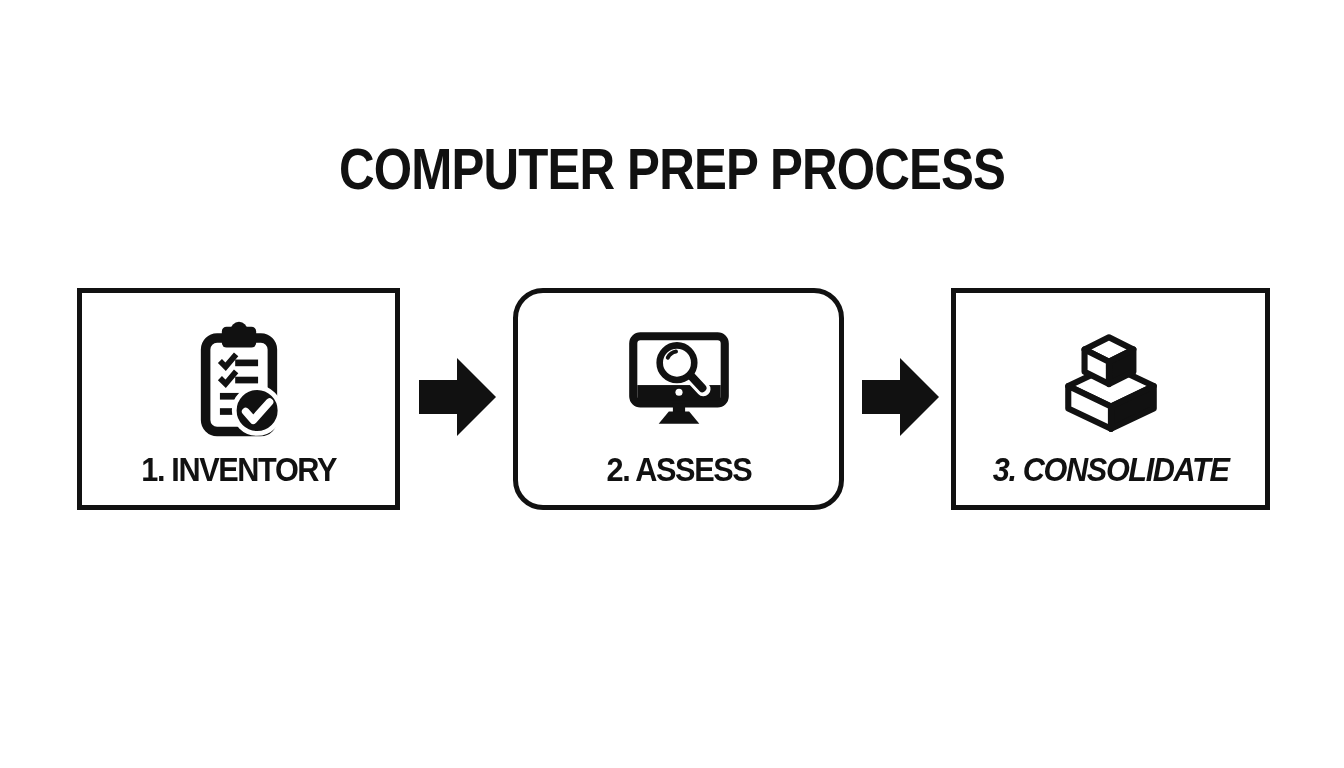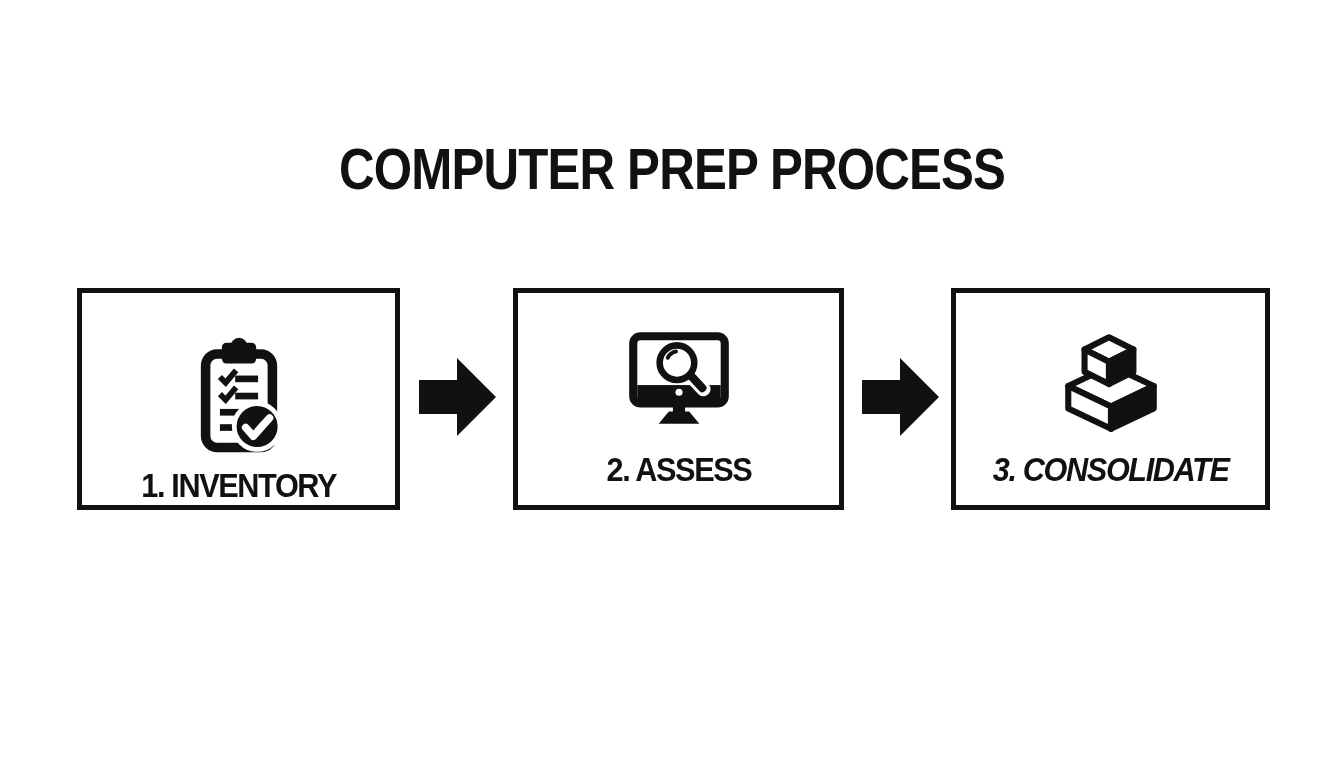--- a/index.html
+++ b/index.html
@@ -33,22 +33,22 @@
     height:222px;
     box-sizing:border-box;
     background:var(--bg);
     border:5px solid var(--ink);
     display:flex;
     flex-direction:column;
     align-items:center;
     justify-content:flex-start;
     padding-top:24px;
   }
-  .box-1{left:77px;width:323px;justify-content:flex-end;}
-  .box-2{left:513px;width:331px;}
+  .box-1{left:77px;width:323px;}
+  .box-2{left:513px;width:331px;border-radius:30px;}
   .box-3{left:951px;width:319px;font-style:italic;}
   .icon-wrap{
     height:128px;
     display:flex;
     align-items:center;
     justify-content:center;
   }
   .step-label{
     margin-top:6px;
     font-size:33px;

